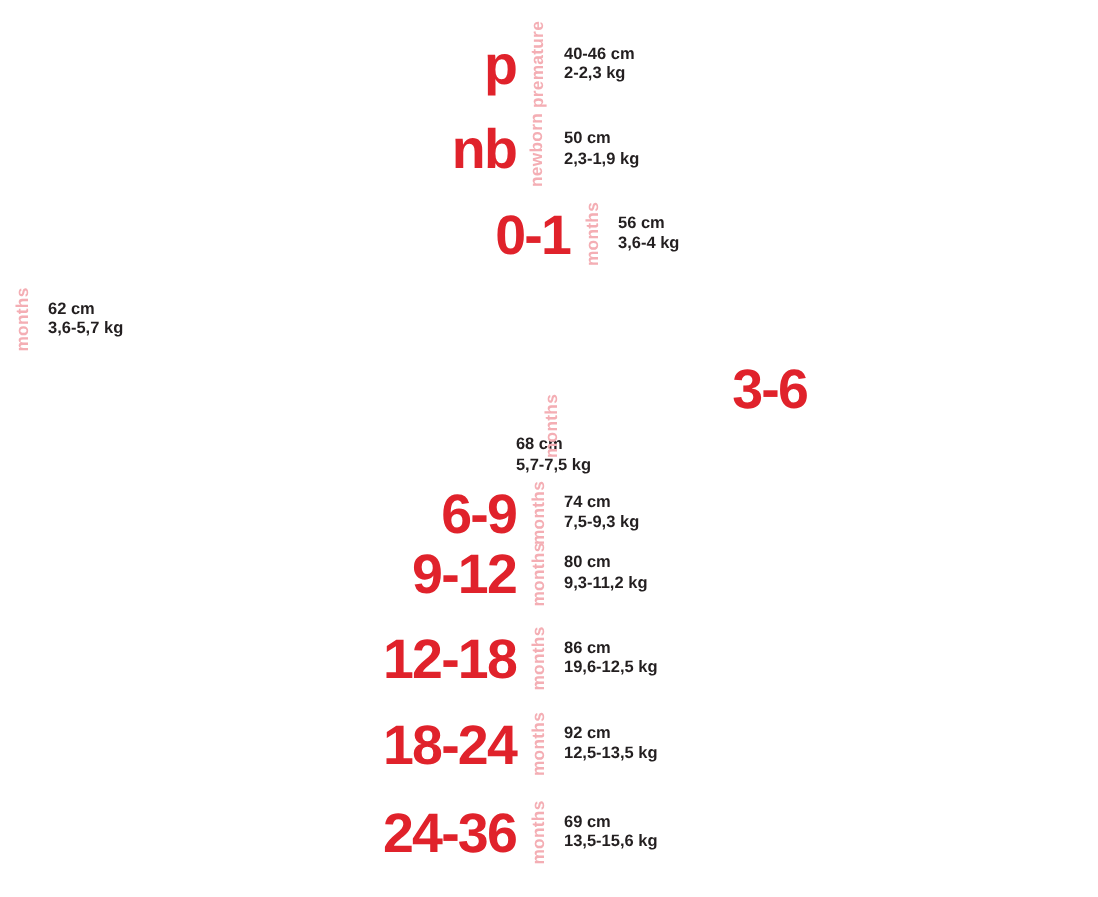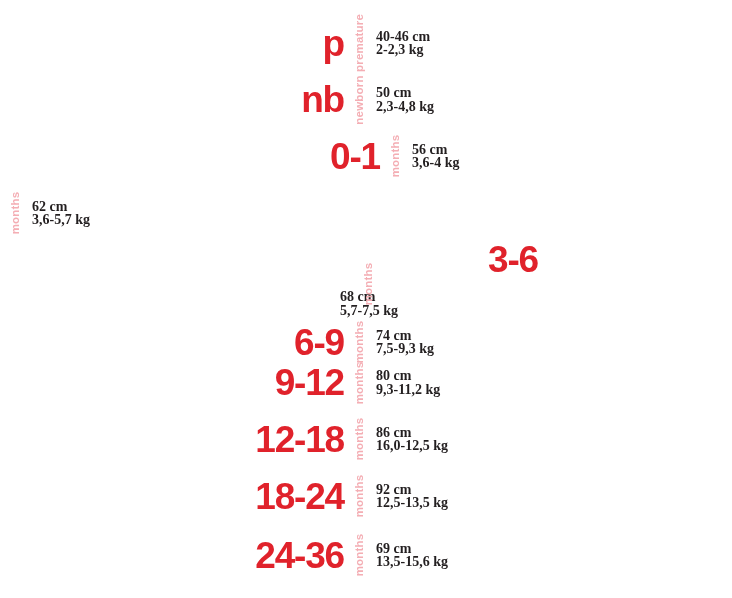--- a/index.html
+++ b/index.html
@@ -60,23 +60,23 @@
     font-family: "Liberation Sans", sans-serif;
     font-weight: bold;
     font-size: 11.5px;
     letter-spacing: 0.2px;
     color: #f4aeb4;
   }
 
   
   .measures {
     margin-left: 6px;
-    font-family: Liberation Serif, serif;
+    font-family: Liberation Sans, sans-serif;
     font-weight: bold;
-    font-size: 14px;
+    font-size: 11px;
     line-height: 13.4px;
     color: #231f20;
     white-space: nowrap;
   }
   .measures .length,
   .measures .weight {
     display: block;
   }
 </style>
 </head>
@@ -93,21 +93,21 @@
         <span class="weight">2-2,3 kg</span>
       </div>
     </div>
     <div class="row" style="top: 71.6px; align-items: center;">
       <div class="size-code">nb</div>
       <div class="unit">
         <span>newborn</span>
       </div>
       <div class="measures">
         <span class="length">50 cm</span>
-        <span class="weight">2,3-4,8 kg</span>
+        <span class="weight">2,3-1,9 kg</span>
       </div>
     </div>
     <div class="row" style="top: 128.2px; margin-left: 36px;">
       <div class="size-code">0-1</div>
       <div class="unit">
         <span>months</span>
       </div>
       <div class="measures">
         <span class="length">56 cm</span>
         <span class="weight">3,6-4 kg</span>
@@ -152,21 +152,21 @@
         <span class="weight">9,3-11,2 kg</span>
       </div>
     </div>
     <div class="row" style="top: 411.2px;">
       <div class="size-code">12-18</div>
       <div class="unit">
         <span>months</span>
       </div>
       <div class="measures">
         <span class="length">86 cm</span>
-        <span class="weight">16,0-12,5 kg</span>
+        <span class="weight">19,6-12,5 kg</span>
       </div>
     </div>
     <div class="row" style="top: 467.8px;">
       <div class="size-code">18-24</div>
       <div class="unit">
         <span>months</span>
       </div>
       <div class="measures">
         <span class="length">92 cm</span>
         <span class="weight">12,5-13,5 kg</span>

